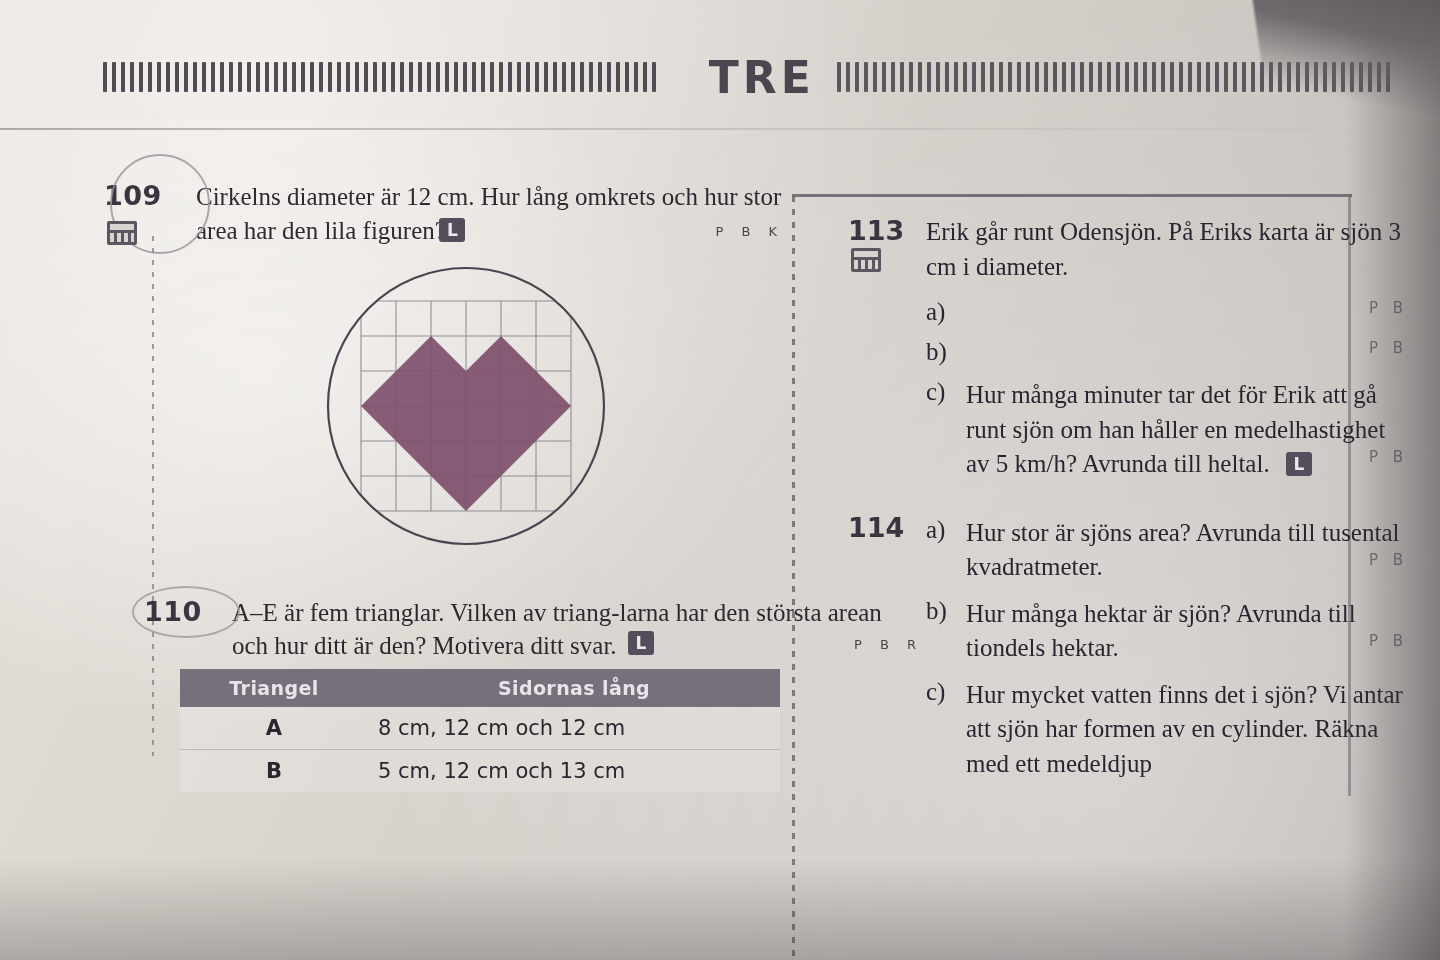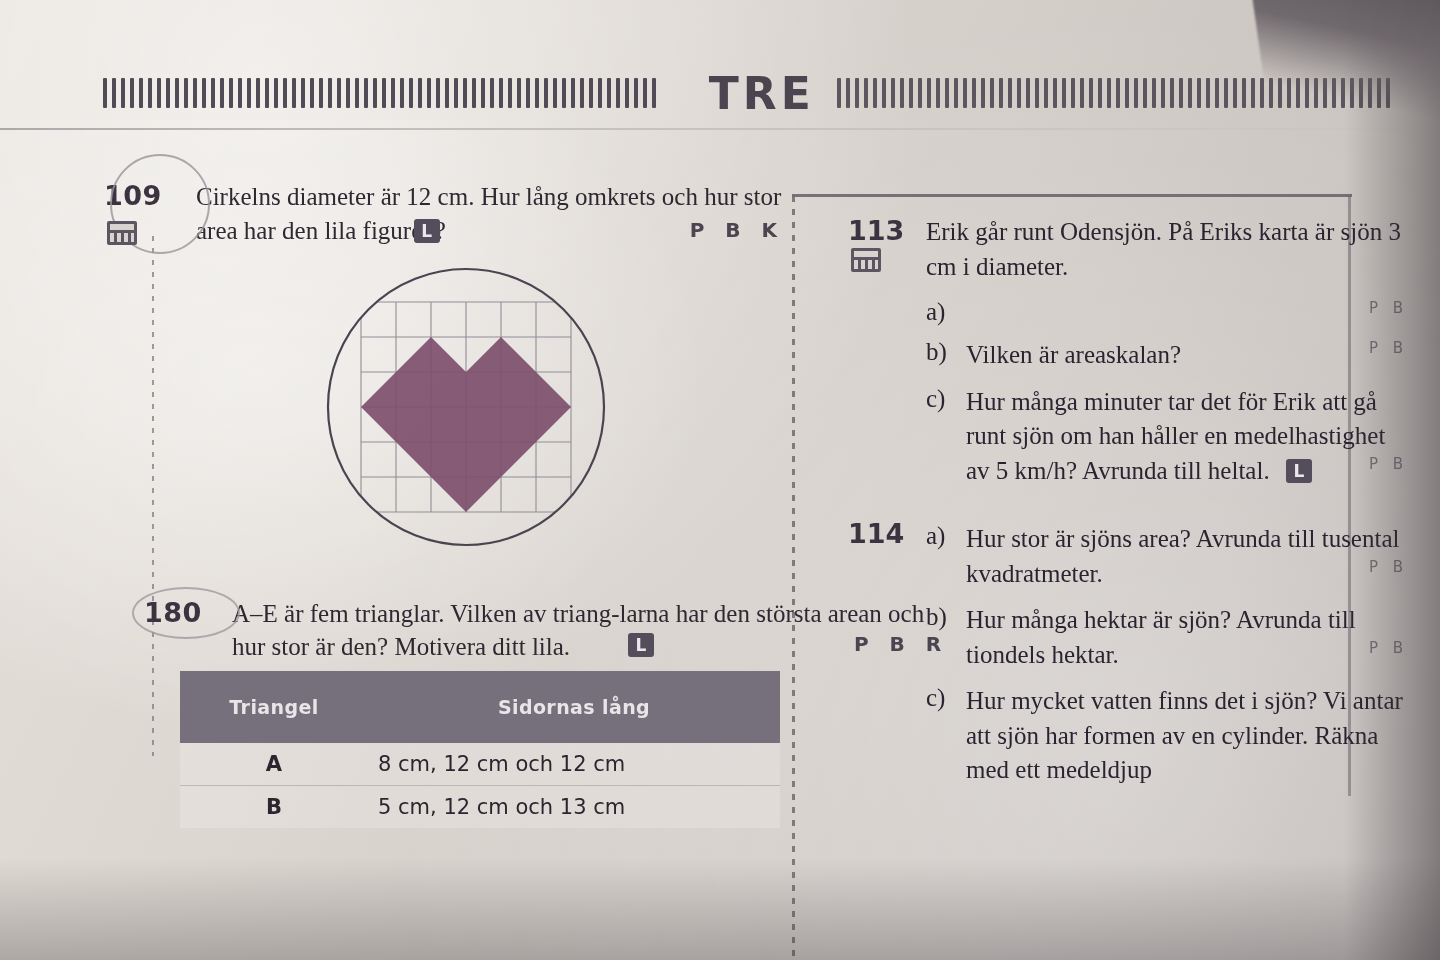--- a/index.html
+++ b/index.html
@@ -72,21 +72,21 @@
     top: 128px;
     width: 1440px;
     height: 2px;
     background: linear-gradient(to right, rgba(120,114,118,0.55), rgba(120,114,118,0.10) 70%, rgba(120,114,118,0));
   }
 
   
   .header {
     position: absolute;
     left: 0;
-    top: 62px;
+    top: 46px;
     width: 1440px;
     height: 62px;
     display: flex;
     align-items: center;
   }
   .dash-run {
     height: 34px;
     display: flex;
     align-items: center;
     gap: 5px;
@@ -239,22 +239,22 @@
     font-size: 17px;
     line-height: 24px;
     width: 26px;
     height: 24px;
     text-align: center;
     border-radius: 3px;
     vertical-align: 2px;
   }
   .pbr {
     font-family: "DejaVu Sans", sans-serif;
-    font-weight: 700;
-    font-size: 20px;
+    font-weight: 400;
+    font-size: 13px;
     letter-spacing: 7px;
     color: #4b4550;
     white-space: nowrap;
   }
 
   
   .figure-wrap {
     margin: 14px 0 0 120px;
   }
 
@@ -263,21 +263,21 @@
     margin: 14px 0 0 76px;
     border-collapse: collapse;
     width: 600px;
     font-family: "DejaVu Sans", sans-serif;
   }
   .tri-table th {
     background: #766f7c;
     color: #e9e4e8;
     font-size: 19px;
     font-weight: 700;
-    padding: 25px 10px;
+    padding: 8px 10px;
     text-align: center;
     letter-spacing: .4px;
   }
   .tri-table th.th-name { width: 168px; }
   .tri-table td {
     font-size: 21px;
     color: #2b2530;
     padding: 9px 10px;
     background: rgba(255,255,255,0.18);
   }
@@ -494,24 +494,24 @@
             <path d="M45 150 L115 80 L150 115 L185 80 L255 150 L150 255 Z" fill="#7d4f6d" opacity="0.92"></path>
           </svg>
         </div>
       </div>
     </div>
 
     <div class="ex" id="ex110" style="margin-top:36px;">
       <div style="display:grid; grid-template-columns:92px 1fr;">
         <div style="position:relative;">
           <div style="position:absolute; left:28px; top:-10px; width:104px; height:48px; border:2px solid #9b949b; border-radius:50%; opacity:.75;"></div>
-          <div class="ex-num" style="margin-left:40px;">180</div>
+          <div class="ex-num" style="margin-left:40px;">110</div>
         </div>
         <div style="margin-left:36px;">
-          <div class="ex-body">A–E är fem trianglar. Vilken av triang-larna har den största arean och hur stor är den? Motivera ditt lila.</div>
+          <div class="ex-body">A–E är fem trianglar. Vilken av triang-larna har den största arean och hur ditt är den? Motivera ditt svar.</div>
           <div style="display:flex; gap:200px; align-items:baseline; margin-top:-32px; margin-left:396px;">
             <span class="badge-L">L</span>
             <span class="pbr">P B R</span>
           </div>
         </div>
       </div>
 
       <table class="tri-table">
         <thead>
           <tr>
@@ -551,21 +551,20 @@
         <div class="sub" style="margin-top:14px;">
           <div class="lbl">a)</div>
           <div class="text">
             <span class="marks">P B</span>
           </div>
         </div>
 
         <div class="sub" style="margin-top:12px;">
           <div class="lbl">b)</div>
           <div class="text">
-            <span>Vilken är areaskalan?</span>
             <span class="marks">P B</span>
           </div>
         </div>
 
         <div class="sub" style="margin-top:12px;">
           <div class="lbl">c)</div>
           <div class="text">
             <span>Hur många minuter tar det för Erik att gå runt sjön om han håller en medelhastighet av 5 km/h? Avrunda till heltal.</span>
             <span class="badge-L" style="margin-left:10px;">L</span>
             <span class="marks">P B</span>

